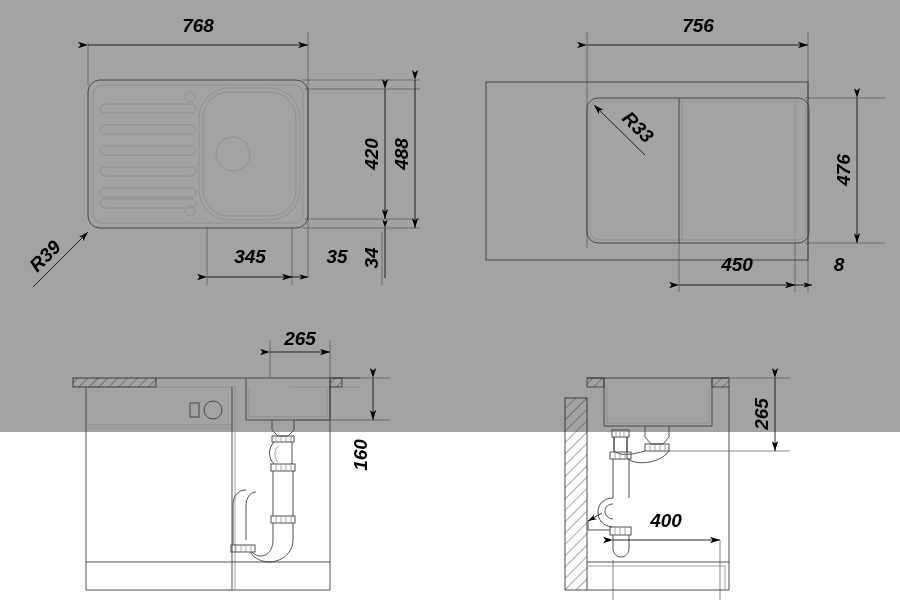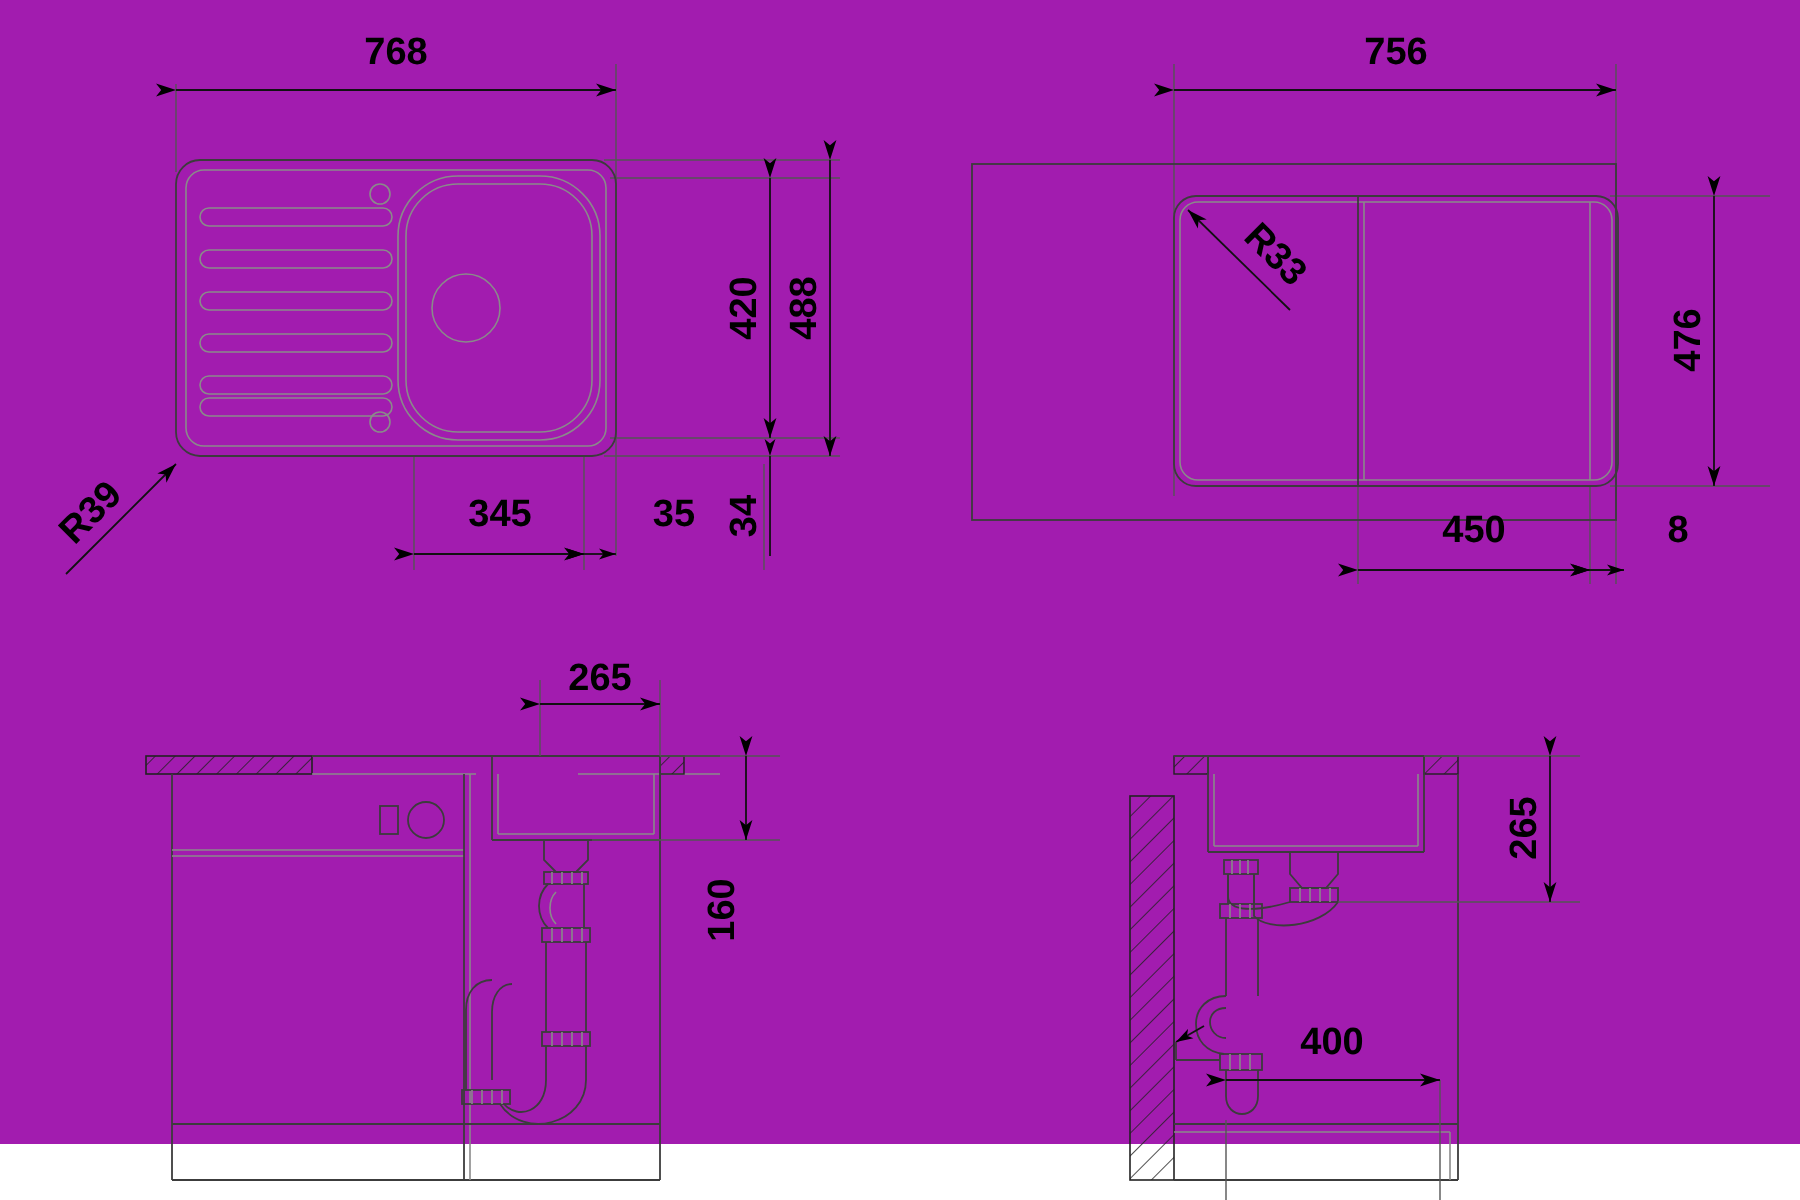--- a/index.html
+++ b/index.html
@@ -4,22 +4,23 @@
 <title>Sink Technical Drawing</title>
 <style>
   html,body{margin:0;padding:0;background:#ffffff;}
   body{
     width:900px;height:600px;
     font-family:"Liberation Sans", sans-serif;
     overflow:hidden;
     position:relative;
   }
   #sheet{
-    position:absolute;left:0;top:0;width:900px;height:572px;
-    background:#a21caf;
+    position:absolute;left:0;top:0;width:900px;height:432px;
+    background:#a3a3a3;
+    font-style:italic;
   }
   svg{display:block;}
   .thin{fill:none;stroke:#8a8a8a;stroke-width:0.8;}
   .med{fill:none;stroke:#3c3c3c;stroke-width:0.9;}
   .dim{fill:none;stroke:#111111;stroke-width:0.9;}
   .ext{fill:none;stroke:#555555;stroke-width:0.7;}
   .dimtext{
     font-family:"Liberation Sans", sans-serif;
     font-weight:bold;font-size:19px;fill:#000000;
     dominant-baseline:middle;

